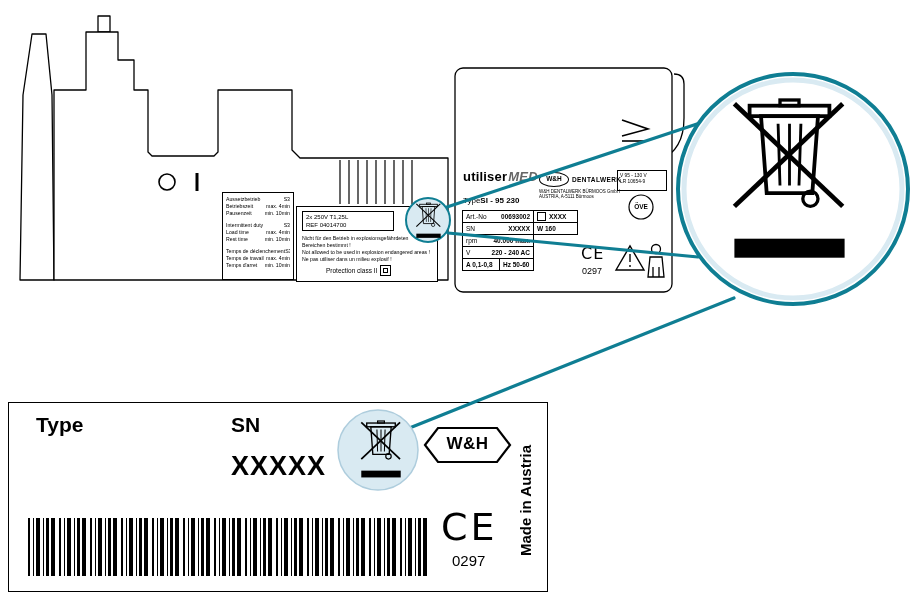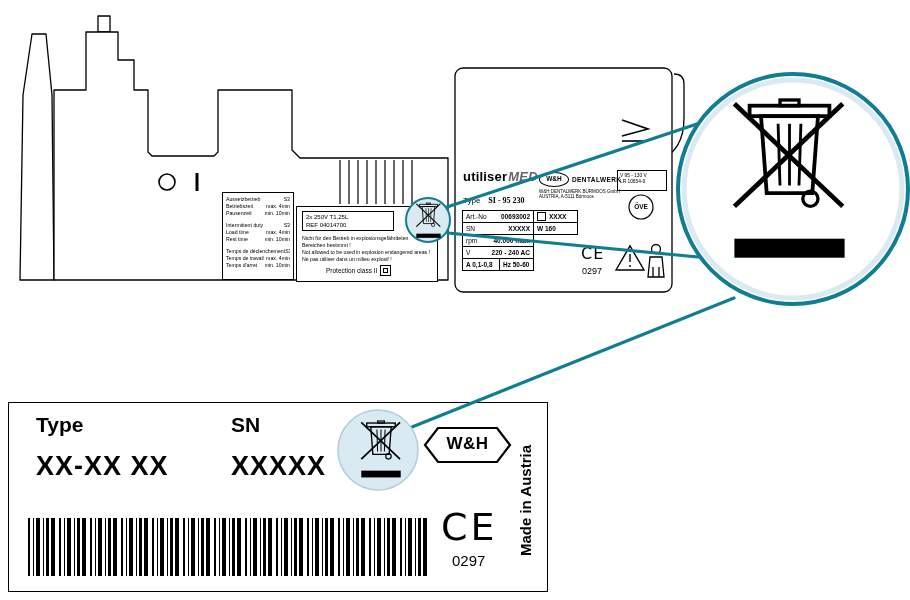--- a/index.html
+++ b/index.html
@@ -27,21 +27,21 @@
   .brand{left:463px;top:169px;font-size:13px;font-weight:bold;letter-spacing:0.2px;}
   .brand-med{font-style:italic;color:#666;margin-left:1px;}
   .wh-oval{left:539px;top:172px;width:30px;height:15px;border:1.5px solid #000;border-radius:50%;
            font-size:6.5px;font-weight:bold;text-align:center;line-height:12px;}
   .dentalwerk{left:572px;top:176px;font-size:6.5px;font-weight:bold;letter-spacing:0.4px;}
   .addr{left:539px;top:189px;font-size:4.5px;line-height:5.4px;width:90px;white-space:nowrap;}
   .cert-box{left:617px;top:170px;width:50px;height:21px;border:1px solid #000;font-size:4.8px;
             line-height:6.2px;padding:2px;white-space:nowrap;overflow:hidden;}
   .ove-text{left:629px;top:203px;width:24px;text-align:center;font-size:6.5px;font-weight:bold;}
   .type-row{left:463px;top:196px;font-size:8px;}
-  .type-val{font-weight:bold;margin-left:8px;font-family:Liberation Serif, serif;}
+  .type-val{font-weight:bold;}
   .cell{border:1px solid #000;font-size:6.5px;display:flex;align-items:center;
         justify-content:space-between;padding:0 3px;height:13px;background:transparent;white-space:nowrap;}
   .cell .val{font-weight:bold;}
   .c-r1a{left:462px;top:210px;width:72px;}
   .c-r1b{left:533px;top:210px;width:45px;justify-content:flex-start;gap:3px;}
   .c-r2a{left:462px;top:222px;width:72px;}
   .c-r2b{left:533px;top:222px;width:45px;justify-content:flex-start;}
   .c-r3a{left:462px;top:234px;width:72px;}
   .c-r4a{left:462px;top:246px;width:72px;}
   .c-r5a{left:462px;top:258px;width:38px;justify-content:flex-start;}
@@ -219,21 +219,20 @@
   <div class="tl cell c-r5b">
     <span class="val">Hz 50-60</span>
   </div>
 
   <div class="tl plate-ce">CE</div>
   <div class="tl plate-ce-num">0297</div>
 
   <div class="tl label-border"></div>
   <div class="tl lbl-type">Type</div>
   <div class="tl lbl-sn">SN</div>
-  <div class="tl lbl-type-val">XX-XX XX</div>
   <div class="tl lbl-sn-val">XXXXX</div>
   <div class="tl lbl-wh">W&amp;H</div>
   <div class="tl barcode"></div>
   <div class="tl lbl-ce">CE</div>
   <div class="tl lbl-ce-num">0297</div>
   <div class="tl made-in">Made in Austria</div>
 
   <svg class="layer" width="910" height="600">
     <defs>
       <g id="bin-glyph" fill="none" stroke="#000">

